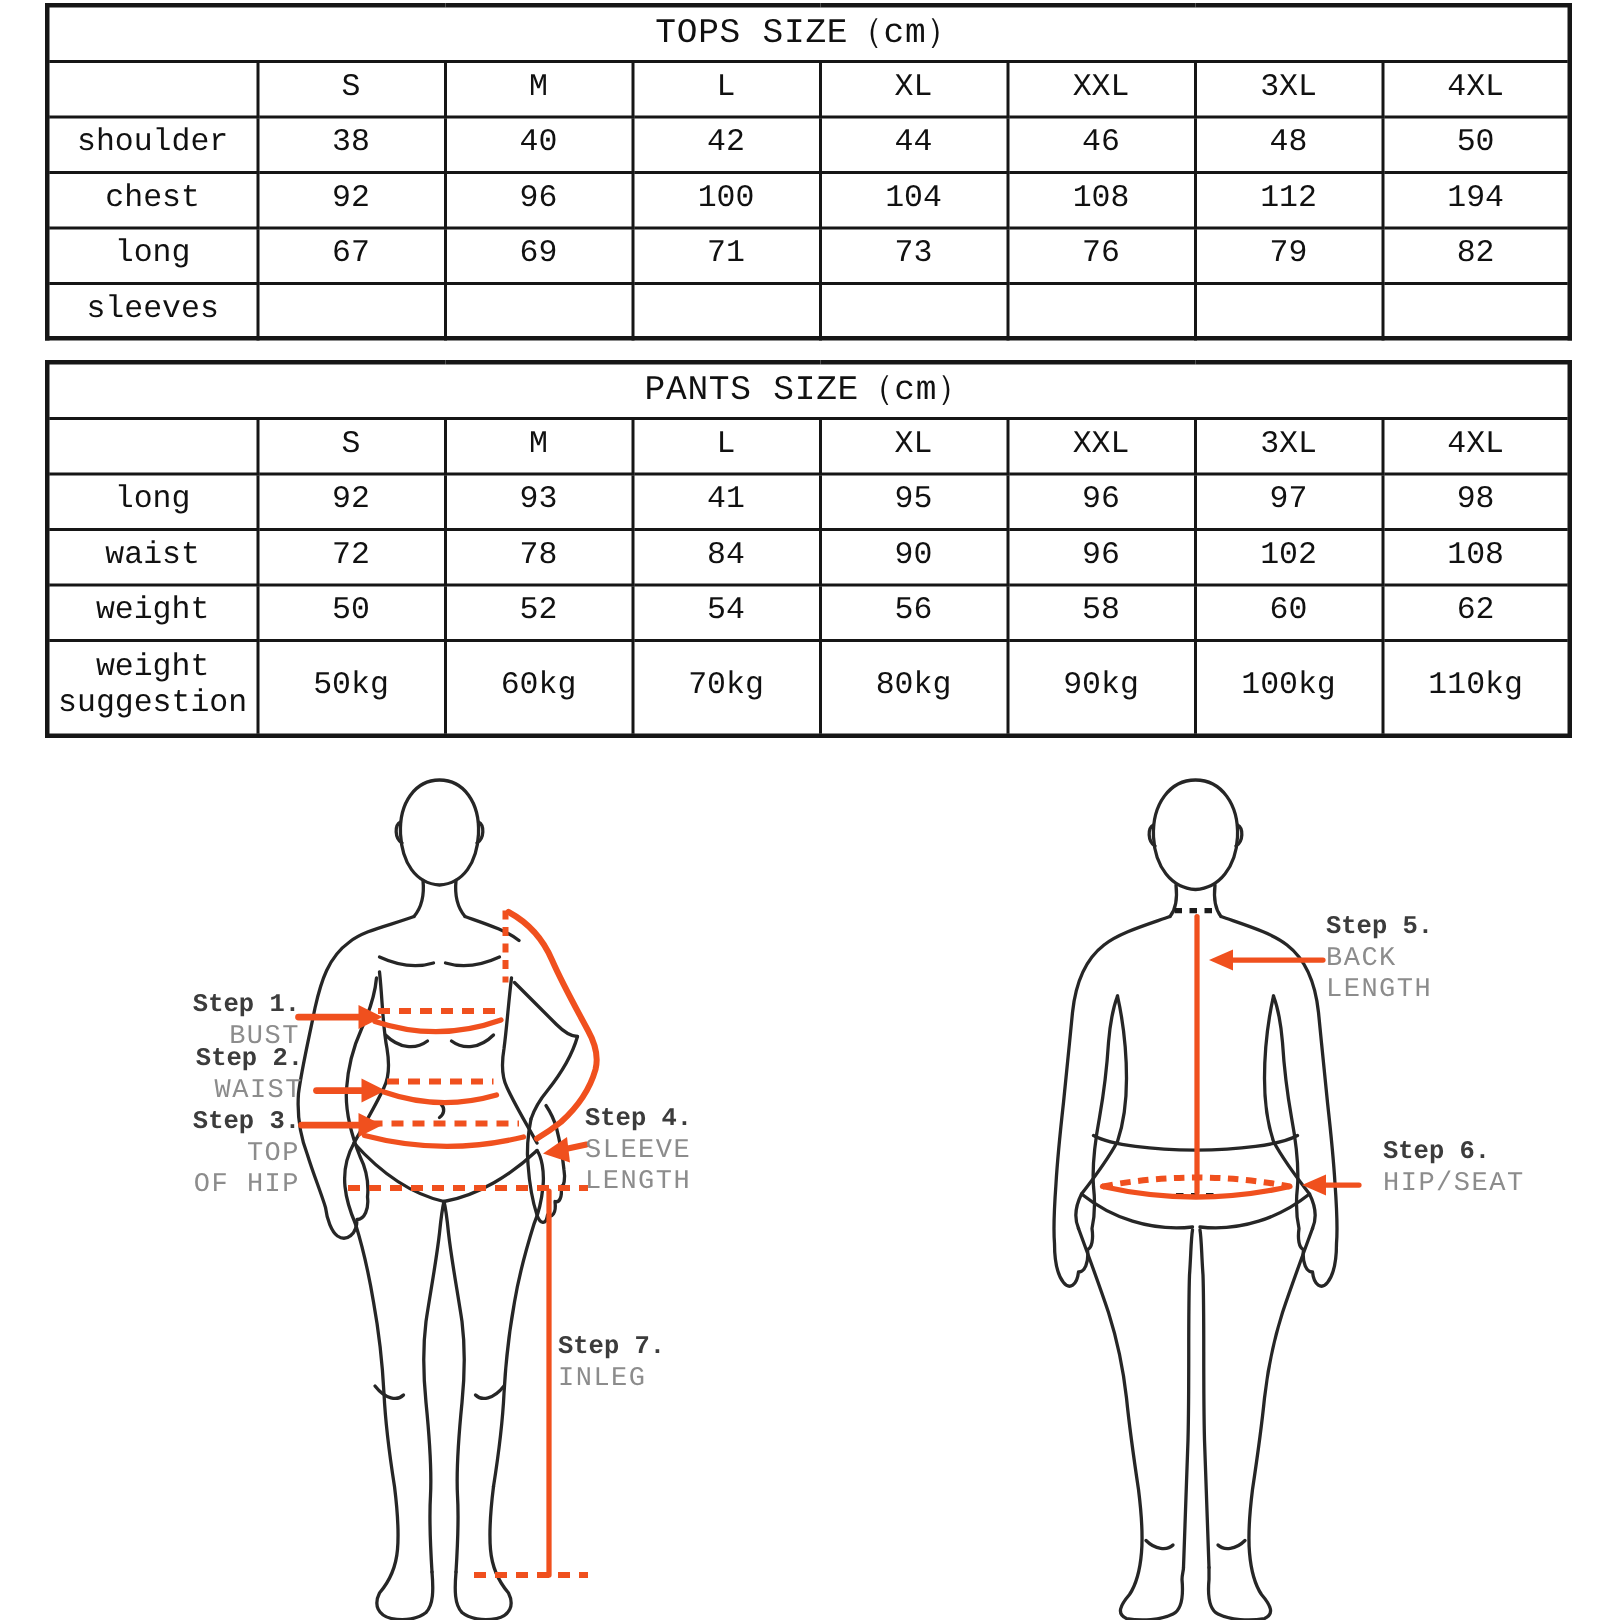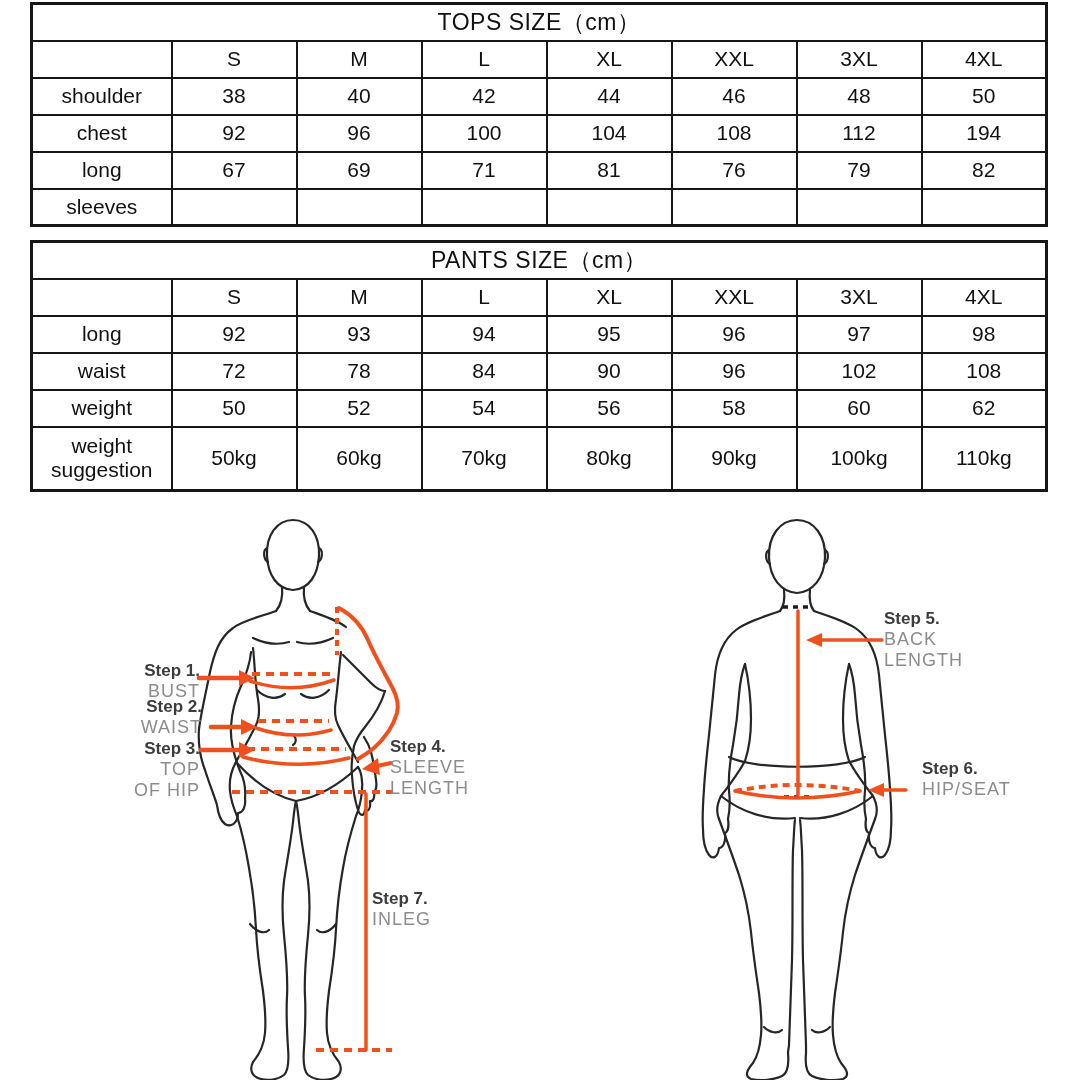--- a/index.html
+++ b/index.html
@@ -1,18 +1,18 @@
 <!DOCTYPE html>
 <html style="--accent: #F0501E; --table-border: #161616; --outline: #262626; --step-name: #3c3c3c; --step-desc: #8c8c8c;"><head>
 <meta charset="utf-8">
 <style>
   html,body{margin:0;padding:0;background:#fff;}
   .canvas{
     position:relative;width:1080px;height:1080px;background:#fff;overflow:hidden;
-    font-family:Liberation Sans, sans-serif;color:#111;
+    font-family:Liberation Mono, monospace;color:#111;
   }
   
   table.size-table{
     position:absolute;border-collapse:collapse;table-layout:fixed;
     width:1018px;left:30px;background:#fff;
     border:3px solid var(--table-border);
   }
   table.size-table td{
     border:2px solid var(--table-border);
     text-align:center;vertical-align:middle;
@@ -86,21 +86,21 @@
           <td>104</td>
           <td>108</td>
           <td>112</td>
           <td>194</td>
         </tr>
         <tr>
           <td>long</td>
           <td>67</td>
           <td>69</td>
           <td>71</td>
-          <td>81</td>
+          <td>73</td>
           <td>76</td>
           <td>79</td>
           <td>82</td>
         </tr>
         <tr>
           <td>sleeves</td>
           <td></td>
           <td></td>
           <td></td>
           <td></td>
@@ -133,21 +133,21 @@
           <td>L</td>
           <td>XL</td>
           <td>XXL</td>
           <td>3XL</td>
           <td>4XL</td>
         </tr>
         <tr>
           <td>long</td>
           <td>92</td>
           <td>93</td>
-          <td>94</td>
+          <td>41</td>
           <td>95</td>
           <td>96</td>
           <td>97</td>
           <td>98</td>
         </tr>
         <tr>
           <td>waist</td>
           <td>72</td>
           <td>78</td>
           <td>84</td>

